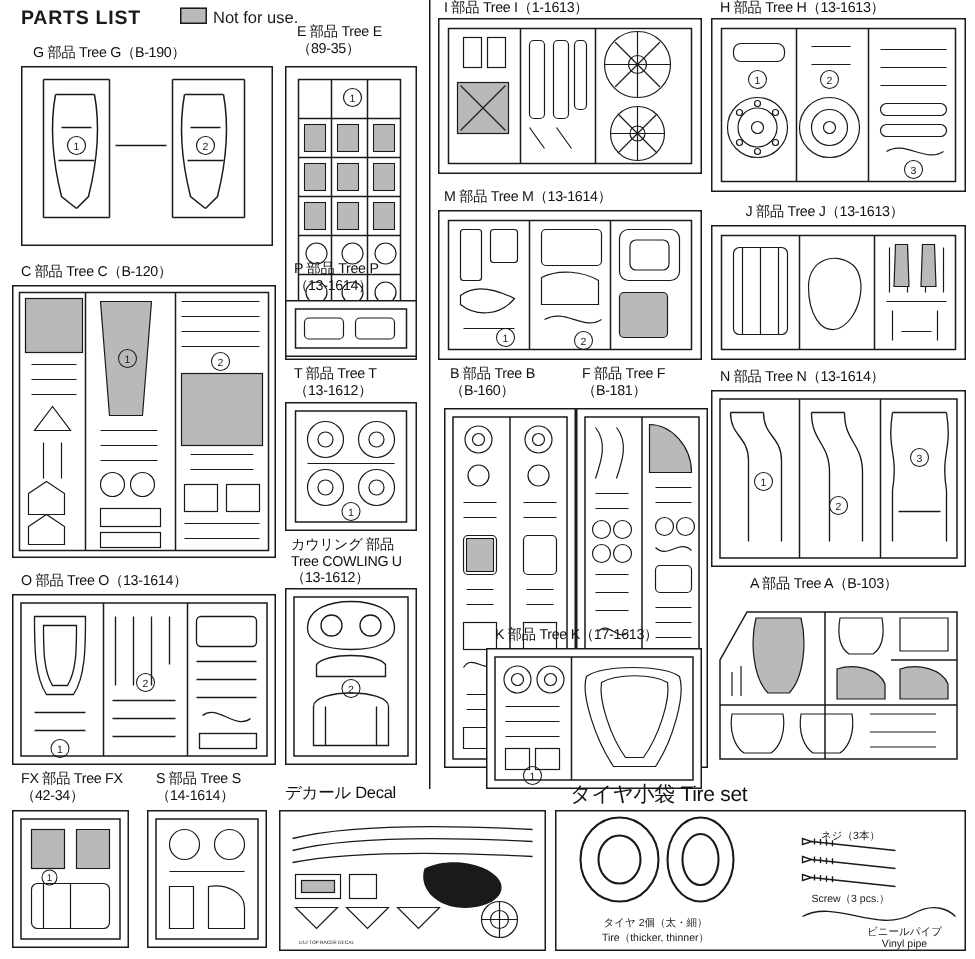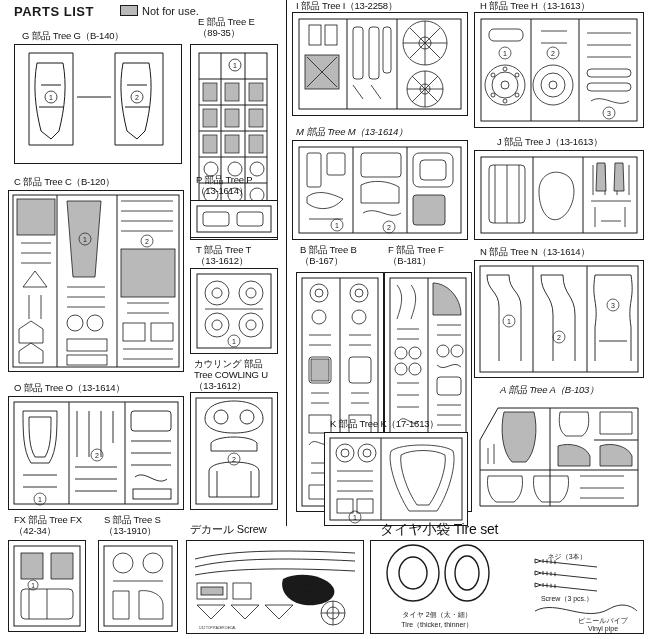--- a/index.html
+++ b/index.html
@@ -31,21 +31,21 @@
 </head>
 <body>
 
 <div class="page">
 
   <div class="hdr" style="left:14px;top:4px;">PARTS LIST</div>
   <div class="legend" style="left:120px;top:5px;">
     <span class="sw"></span><span>Not for use.</span>
   </div>
 
-  <div class="panel-title" style="left:22px;top:30px;">G 部品 Tree G（B-140）</div>
+  <div class="panel-title" style="left:22px;top:30px;">G 部品 Tree G（B-190）</div>
   <div class="panel" style="left:14px;top:44px;width:168px;height:120px;">
     <svg width="166" height="118" viewBox="0 0 166 118">
       <g fill="none" stroke="#1a1a1a" stroke-width="1">
         <path d="M14 8 L14 100 M58 8 L58 100 M14 8 L58 8 M14 100 L58 100"></path>
         <path d="M22 18 C18 40 20 62 26 86 L36 94"></path>
         <path d="M48 18 C52 40 50 62 44 86 L36 94"></path>
         <path d="M22 18 L48 18"></path>
         <path d="M26 40 L46 40 M24 62 L48 62"></path>
         <path d="M100 8 L100 100 M148 8 L148 100 M100 8 L148 8 M100 100 L148 100"></path>
         <path d="M108 18 C104 40 106 62 112 86 L122 94"></path>
@@ -97,21 +97,21 @@
         <circle cx="44" cy="20" r="6"></circle>
       </g>
       <g font-size="7" font-family="Liberation Sans, sans-serif" fill="#1a1a1a" text-anchor="middle">
         <text x="44" y="23">1</text>
       </g>
     </svg>
   </div>
 
   <div class="sep" style="left:286px;top:0px;width:1px;height:526px;"></div>
 
-  <div class="panel-title" style="left:296px;top:0px;">I 部品 Tree I（13-2258）</div>
+  <div class="panel-title" style="left:296px;top:0px;">I 部品 Tree I（1-1613）</div>
   <div class="panel" style="left:292px;top:12px;width:176px;height:104px;">
     <svg width="174" height="102" viewBox="0 0 174 102">
       <g fill="none" stroke="#1a1a1a" stroke-width="1">
         <rect x="6" y="6" width="162" height="90"></rect>
         <path d="M54 6 L54 96 M104 6 L104 96"></path>
       </g>
       <g fill="#b9b9b9" stroke="#1a1a1a" stroke-width="0.8">
         <rect x="12" y="42" width="34" height="34"></rect>
       </g>
       <g fill="none" stroke="#1a1a1a" stroke-width="0.8">
@@ -165,21 +165,21 @@
           <circle cx="134" cy="100" r="6"></circle>
       </g>
       <g font-size="7" font-family="Liberation Sans, sans-serif" fill="#1a1a1a" text-anchor="middle">
         <text x="30" y="43">1</text>
           <text x="78" y="43">2</text>
           <text x="134" y="103">3</text>
       </g>
     </svg>
   </div>
 
-  <div class="panel-title" style="left:296px;top:126px;font-style:italic;">M 部品 Tree M（13-1614）</div>
+  <div class="panel-title" style="left:296px;top:126px;">M 部品 Tree M（13-1614）</div>
   <div class="panel" style="left:292px;top:140px;width:176px;height:100px;">
     <svg width="174" height="98" viewBox="0 0 174 98">
       <g fill="none" stroke="#1a1a1a" stroke-width="1">
         <rect x="6" y="6" width="162" height="86"></rect>
         <path d="M60 6 L60 92 M114 6 L114 92"></path>
       </g>
       <g fill="none" stroke="#1a1a1a" stroke-width="0.8">
         <rect x="14" y="12" width="14" height="34" rx="2"></rect>
         <rect x="34" y="12" width="18" height="22" rx="2"></rect>
         <path d="M14 56 C24 48 38 52 50 58 C40 70 24 70 14 62 Z"></path>
@@ -325,21 +325,21 @@
       <g fill="none" stroke="#1a1a1a" stroke-width="0.7">
           <circle cx="43" cy="66" r="6"></circle>
         </g>
       <g font-size="7" font-family="Liberation Sans, sans-serif" fill="#1a1a1a" text-anchor="middle">
           <text x="43" y="69">2</text>
         </g>
     </svg>
   </div>
 
   <div class="panel-title" style="left:300px;top:244px;">B 部品 Tree B
-（B-167）</div>
+（B-160）</div>
   <div class="panel" style="left:296px;top:272px;width:88px;height:240px;">
     <svg width="86" height="238" viewBox="0 0 86 238">
       <g fill="none" stroke="#1a1a1a" stroke-width="1">
         <rect x="5" y="5" width="76" height="228"></rect>
         <path d="M43 5 L43 233"></path>
       </g>
       <g fill="none" stroke="#1a1a1a" stroke-width="0.8">
         <circle cx="22" cy="20" r="9"></circle>
           <circle cx="22" cy="20" r="4"></circle>
         <circle cx="62" cy="20" r="9"></circle>
@@ -479,21 +479,21 @@
       </g>
       <g fill="none" stroke="#1a1a1a" stroke-width="0.7">
           <circle cx="30" cy="84" r="6"></circle>
         </g>
       <g font-size="7" font-family="Liberation Sans, sans-serif" fill="#1a1a1a" text-anchor="middle">
           <text x="30" y="87">1</text>
         </g>
     </svg>
   </div>
 
-  <div class="panel-title" style="left:500px;top:384px;font-style:italic;">A 部品 Tree A（B-103）</div>
+  <div class="panel-title" style="left:500px;top:384px;">A 部品 Tree A（B-103）</div>
   <div class="panel" style="left:474px;top:400px;width:170px;height:112px;border:none;">
     <svg width="170" height="112" viewBox="0 0 170 112">
       <g fill="none" stroke="#1a1a1a" stroke-width="1">
         <path d="M24 8 L164 8 L164 106 L6 106 L6 40 Z"></path>
         <path d="M76 8 L76 106 M120 40 L164 40 M6 70 L164 70"></path>
       </g>
       <g fill="#b9b9b9" stroke="#1a1a1a" stroke-width="0.8">
         <path d="M30 12 C26 28 28 52 38 62 L52 62 C62 52 64 28 60 12 Z"></path>
         <path d="M84 46 C96 42 112 46 116 56 L116 66 L84 66 Z"></path>
         <path d="M126 46 C138 42 154 46 158 56 L158 66 L126 66 Z"></path>
@@ -527,37 +527,37 @@
       <g fill="none" stroke="#1a1a1a" stroke-width="0.7">
           <circle cx="24" cy="44" r="5"></circle>
         </g>
       <g font-size="6.5" font-family="Liberation Sans, sans-serif" fill="#1a1a1a" text-anchor="middle">
           <text x="24" y="46.5">1</text>
         </g>
     </svg>
   </div>
 
   <div class="panel-title" style="left:104px;top:514px;">S 部品 Tree S
-（13-1910）</div>
+（14-1614）</div>
   <div class="panel" style="left:98px;top:540px;width:80px;height:92px;">
     <svg width="78" height="90" viewBox="0 0 78 90">
       <g fill="none" stroke="#1a1a1a" stroke-width="1">
           <rect x="5" y="5" width="68" height="80"></rect>
         </g>
       <g fill="none" stroke="#1a1a1a" stroke-width="0.8">
         <circle cx="24" cy="22" r="10"></circle>
           <circle cx="54" cy="22" r="10"></circle>
         <path d="M14 40 L64 40"></path>
         <path d="M14 50 L30 50 L30 78 L14 78 Z"></path>
         <path d="M40 50 C52 48 64 54 64 64 L64 78 L40 78 Z"></path>
       </g>
     </svg>
   </div>
 
-  <div class="panel-title" style="left:190px;top:524px;font-size:11px;">デカール Screw</div>
+  <div class="panel-title" style="left:190px;top:524px;font-size:11px;">デカール Decal</div>
   <div class="panel" style="left:186px;top:540px;width:178px;height:94px;">
     <svg width="176" height="92" viewBox="0 0 176 92">
       <g fill="none" stroke="#1a1a1a" stroke-width="0.9">
         <path d="M8 18 C40 10 90 8 168 12"></path>
         <path d="M8 26 C40 18 90 16 168 20"></path>
         <path d="M8 34 C40 28 90 26 168 30"></path>
       </g>
       <g fill="#1a1a1a">
         <path d="M96 38 C112 30 138 34 146 46 C152 56 138 66 118 64 C102 62 92 50 96 38 Z"></path>
       </g>

